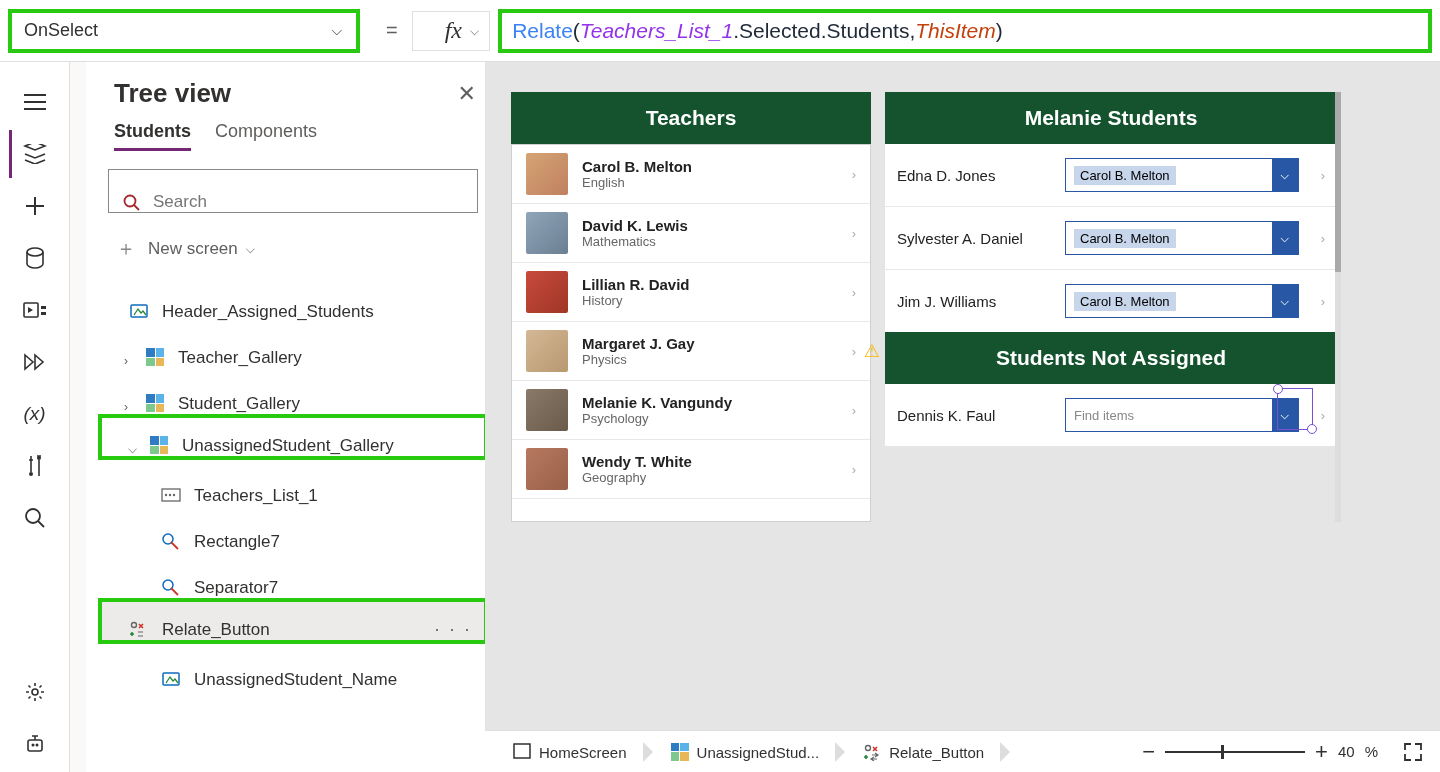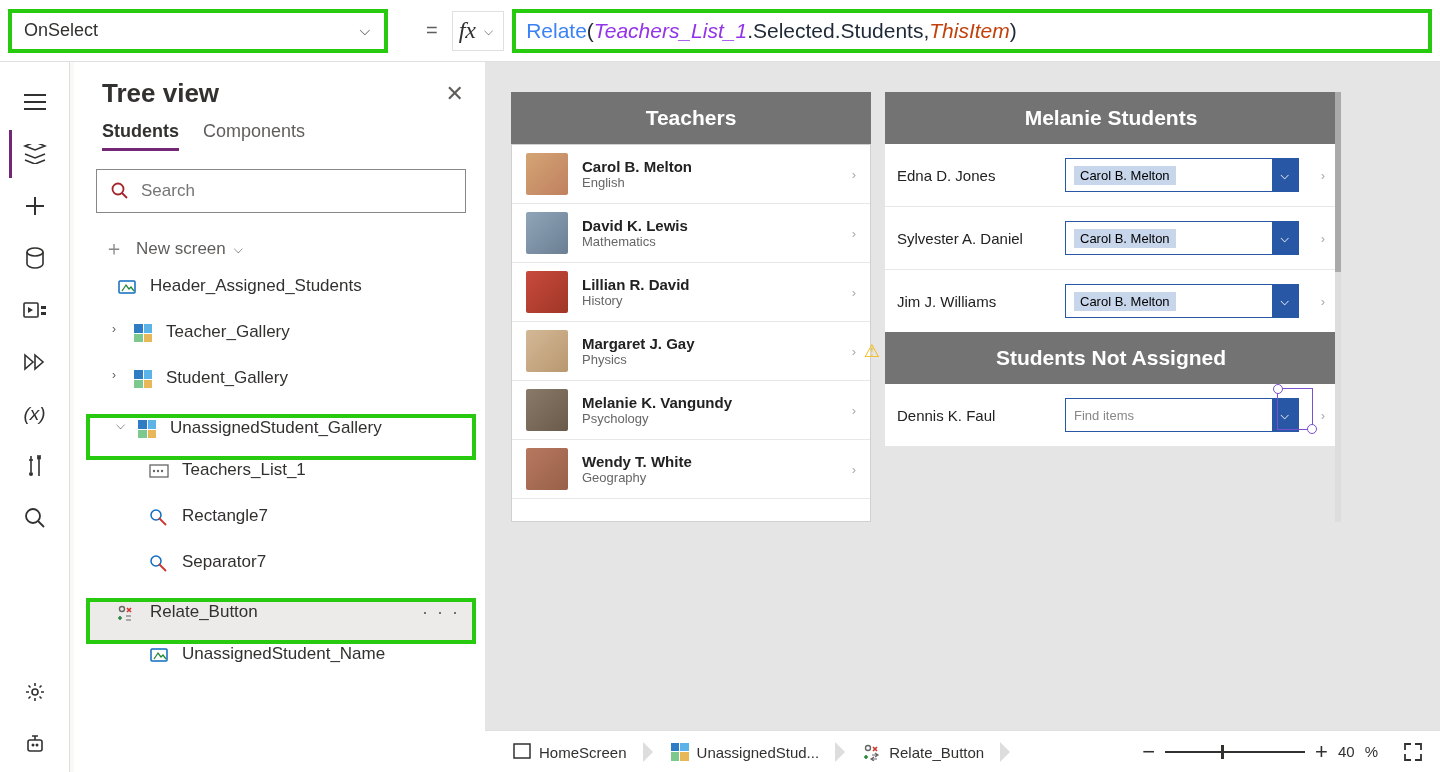--- a/index.html
+++ b/index.html
@@ -1,73 +1,73 @@
 <!DOCTYPE html>
 <html><head>
 <meta charset="utf-8">
 <style>
 * { box-sizing: border-box; margin: 0; padding: 0; font-family: 'Segoe UI', Arial, sans-serif; }
 body { width: 1440px; height: 772px; background: #faf9f8; overflow: hidden; position: relative; }
 
 
 .formula-bar { display: flex; align-items: center; height: 62px; background: #fff; border-bottom: 1px solid #e1dfdd; padding: 0 8px; }
-.prop-selector { width: 380px; height: 44px; border: 4px solid #28ca10; display: flex; align-items: center; padding: 0 12px; background: #fff; margin-right: 24px; position: relative; }
+.prop-selector { width: 352px; height: 44px; border: 4px solid #28ca10; display: flex; align-items: center; padding: 0 12px; background: #fff; margin-right: 12px; position: relative; }
 .prop-selector span { font-size: 18px; color: #323130; }
 .prop-selector .chev { position: absolute; right: 14px; color: #605e5c; font-size: 14px; }
 .equals { font-size: 20px; color: #605e5c; margin: 0 14px; }
-.fx-box { border: 1px solid #e1dfdd; padding: 4px 10px 4px 6px; display: flex; align-items: center; margin-right: 8px; height: 40px; }
+.fx-box { border: 1px solid #e1dfdd; padding: 4px 10px 4px 32px; display: flex; align-items: center; margin-right: 8px; height: 40px; }
 .fx-box .fx { font-style: italic; font-family: Georgia, serif; font-size: 24px; color: #323130; }
 .fx-box .chev { font-size: 12px; color: #605e5c; margin-left: 8px; }
 .formula-input { flex: 1; height: 44px; border: 4px solid #28ca10; display: flex; align-items: center; padding: 0 10px; font-family: Consolas, monospace; font-size: 21px; background: #fff; }
 .fn { color: #3b82f6; }
 .obj { color: #9333ea; font-style: italic; }
 .dot { color: #1f2937; }
 .enum { color: #c2410c; font-style: italic; }
 .paren { color: #1f2937; }
 
 
 .left-rail { position: absolute; top: 62px; left: 0; width: 70px; height: 710px; background: #fff; border-right: 1px solid #e1dfdd; display: flex; flex-direction: column; align-items: center; padding-top: 16px; }
 .rail-btn { width: 48px; height: 48px; display: flex; align-items: center; justify-content: center; color: #323130; cursor: pointer; margin-bottom: 4px; }
 .rail-btn.active { border-left: 3px solid #742774; margin-left: -3px; }
 .rail-spacer { flex: 1; }
 
 
-.tree-panel { position: absolute; top: 62px; left: 74px; width: 415px; height: 710px; background: #fff; border-right: 1px solid #e1dfdd; padding: 16px 0 0 0; }
+.tree-panel { position: absolute; top: 62px; left: 86px; width: 415px; height: 710px; background: #fff; border-right: 1px solid #e1dfdd; padding: 16px 0 0 0; }
 .tree-header { display: flex; justify-content: space-between; align-items: center; padding: 0 24px 12px 28px; }
 .tree-header h2 { font-size: 26px; font-weight: 600; color: #323130; }
 .tree-close { font-size: 22px; color: #605e5c; cursor: pointer; }
 .tree-tabs { display: flex; gap: 24px; padding: 0 28px 8px 28px; }
 .tree-tab { font-size: 18px; color: #605e5c; padding-bottom: 6px; cursor: pointer; }
 .tree-tab.active { color: #323130; font-weight: 600; border-bottom: 3px solid #742774; }
-.search-box { margin: 10px 22px 14px 22px; border: 1px solid #8a8886; height: 44px; display: flex; align-items: center; padding: 0 14px; }
+.search-box { margin: 10px 22px 14px 22px; border: 1px solid #8a8886; height: 44px; display: flex; align-items: flex-end; padding: 0 14px; }
 .search-box input { border: none; outline: none; font-size: 17px; color: #605e5c; flex: 1; margin-left: 12px; }
 .search-box .mag { color: #a4262c; }
 .new-screen { display: flex; align-items: center; padding: 8px 30px 14px 30px; font-size: 17px; color: #605e5c; cursor: pointer; }
 .new-screen .plus { color: #8a8886; margin-right: 12px; font-size: 20px; }
 .new-screen .chev { margin-left: 8px; font-size: 12px; }
 
 .tree-list { padding: 0 12px; }
-.tree-item { display: flex; align-items: flex-start; height: 46px; padding-left: 26px; font-size: 17px; color: #323130; cursor: pointer; position: relative; }
+.tree-item { display: flex; align-items: flex-end; height: 46px; padding-left: 26px; font-size: 17px; color: #323130; cursor: pointer; position: relative; }
 .tree-item.indent1 { padding-left: 30px; }
 .tree-item.indent2 { padding-left: 62px; }
 .tree-item.highlighted { border: 4px solid #28ca10; padding-left: 26px; }
 .tree-item.highlighted.sel { background: #edebe9; }
 .tree-item .caret { width: 20px; color: #605e5c; font-size: 12px; }
 .tree-item .icon { width: 22px; height: 22px; margin-right: 12px; display: flex; align-items: center; justify-content: center; }
 .tree-item .more { position: absolute; right: 12px; color: #605e5c; font-size: 18px; letter-spacing: 2px; }
 .gallery-icon { display: grid; grid-template-columns: 1fr 1fr; gap: 1px; width: 18px; height: 18px; }
 .gallery-icon > div:nth-child(1){background:#2e7cc4;} .gallery-icon > div:nth-child(2){background:#5bb3e8;}
 .gallery-icon > div:nth-child(3){background:#7dc98d;} .gallery-icon > div:nth-child(4){background:#e8b758;}
 
 
 .canvas-area { position: absolute; top: 62px; left: 485px; right: 0; bottom: 42px; background: #e5e5e5; padding: 30px 26px; overflow: hidden; }
 .canvas { display: flex; gap: 14px; }
 .col { width: 360px; }
 .col.right { width: 452px; }
-.panel-header { background: #737373; color: #fff; text-align: center; font-weight: 700; font-size: 21px; padding: 14px 0; }
+.panel-header { background: #14532d; color: #fff; text-align: center; font-weight: 700; font-size: 21px; padding: 14px 0; }
 .teacher-list { background: #fff; border: 1px solid #d0d0d0; }
 .teacher-row { display: flex; align-items: center; padding: 8px 14px; border-bottom: 1px solid #e8e8e8; position: relative; cursor: pointer; }
 .teacher-row .avatar { width: 42px; height: 42px; background: linear-gradient(135deg,#d4a574,#c08060); border-radius: 2px; margin-right: 14px; }
 .teacher-row .avatar.a2{background:linear-gradient(135deg,#8fa5b8,#6b7f93);} .teacher-row .avatar.a3{background:linear-gradient(135deg,#c84a3d,#a03626);}
 .teacher-row .avatar.a4{background:linear-gradient(135deg,#d4b896,#b89870);} .teacher-row .avatar.a5{background:linear-gradient(135deg,#8a7a6a,#6a5a4a);}
 .teacher-row .avatar.a6{background:linear-gradient(135deg,#b87860,#986048);}
 .teacher-row .info{display:flex;flex-direction:column;}
 .teacher-row .name { font-size: 15px; font-weight: 600; color: #222; }
 .teacher-row .subj { font-size: 13px; color: #666; }
 .teacher-row .chev { position: absolute; right: 14px; color: #aaa; font-size: 13px; }

